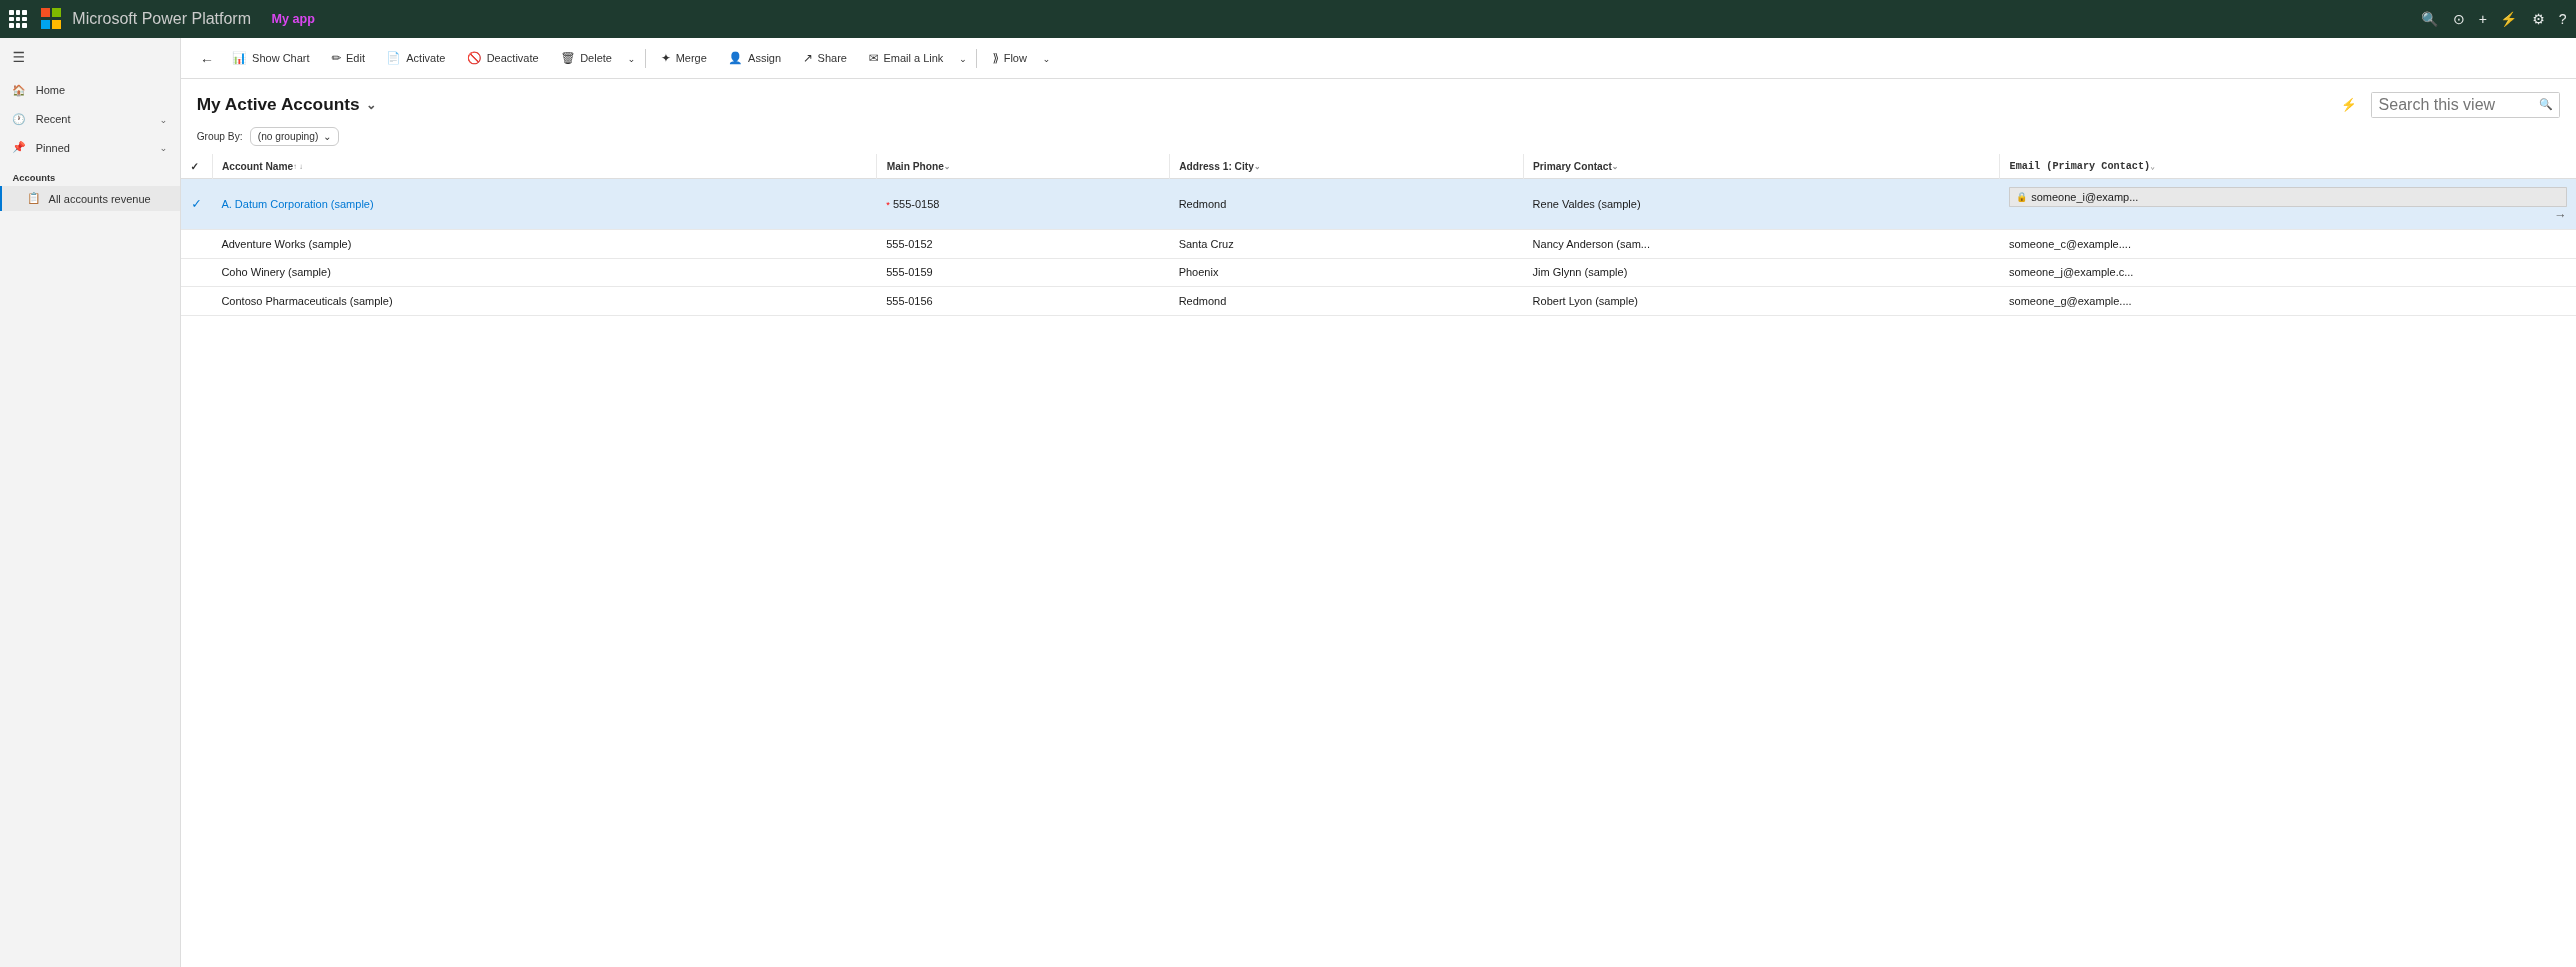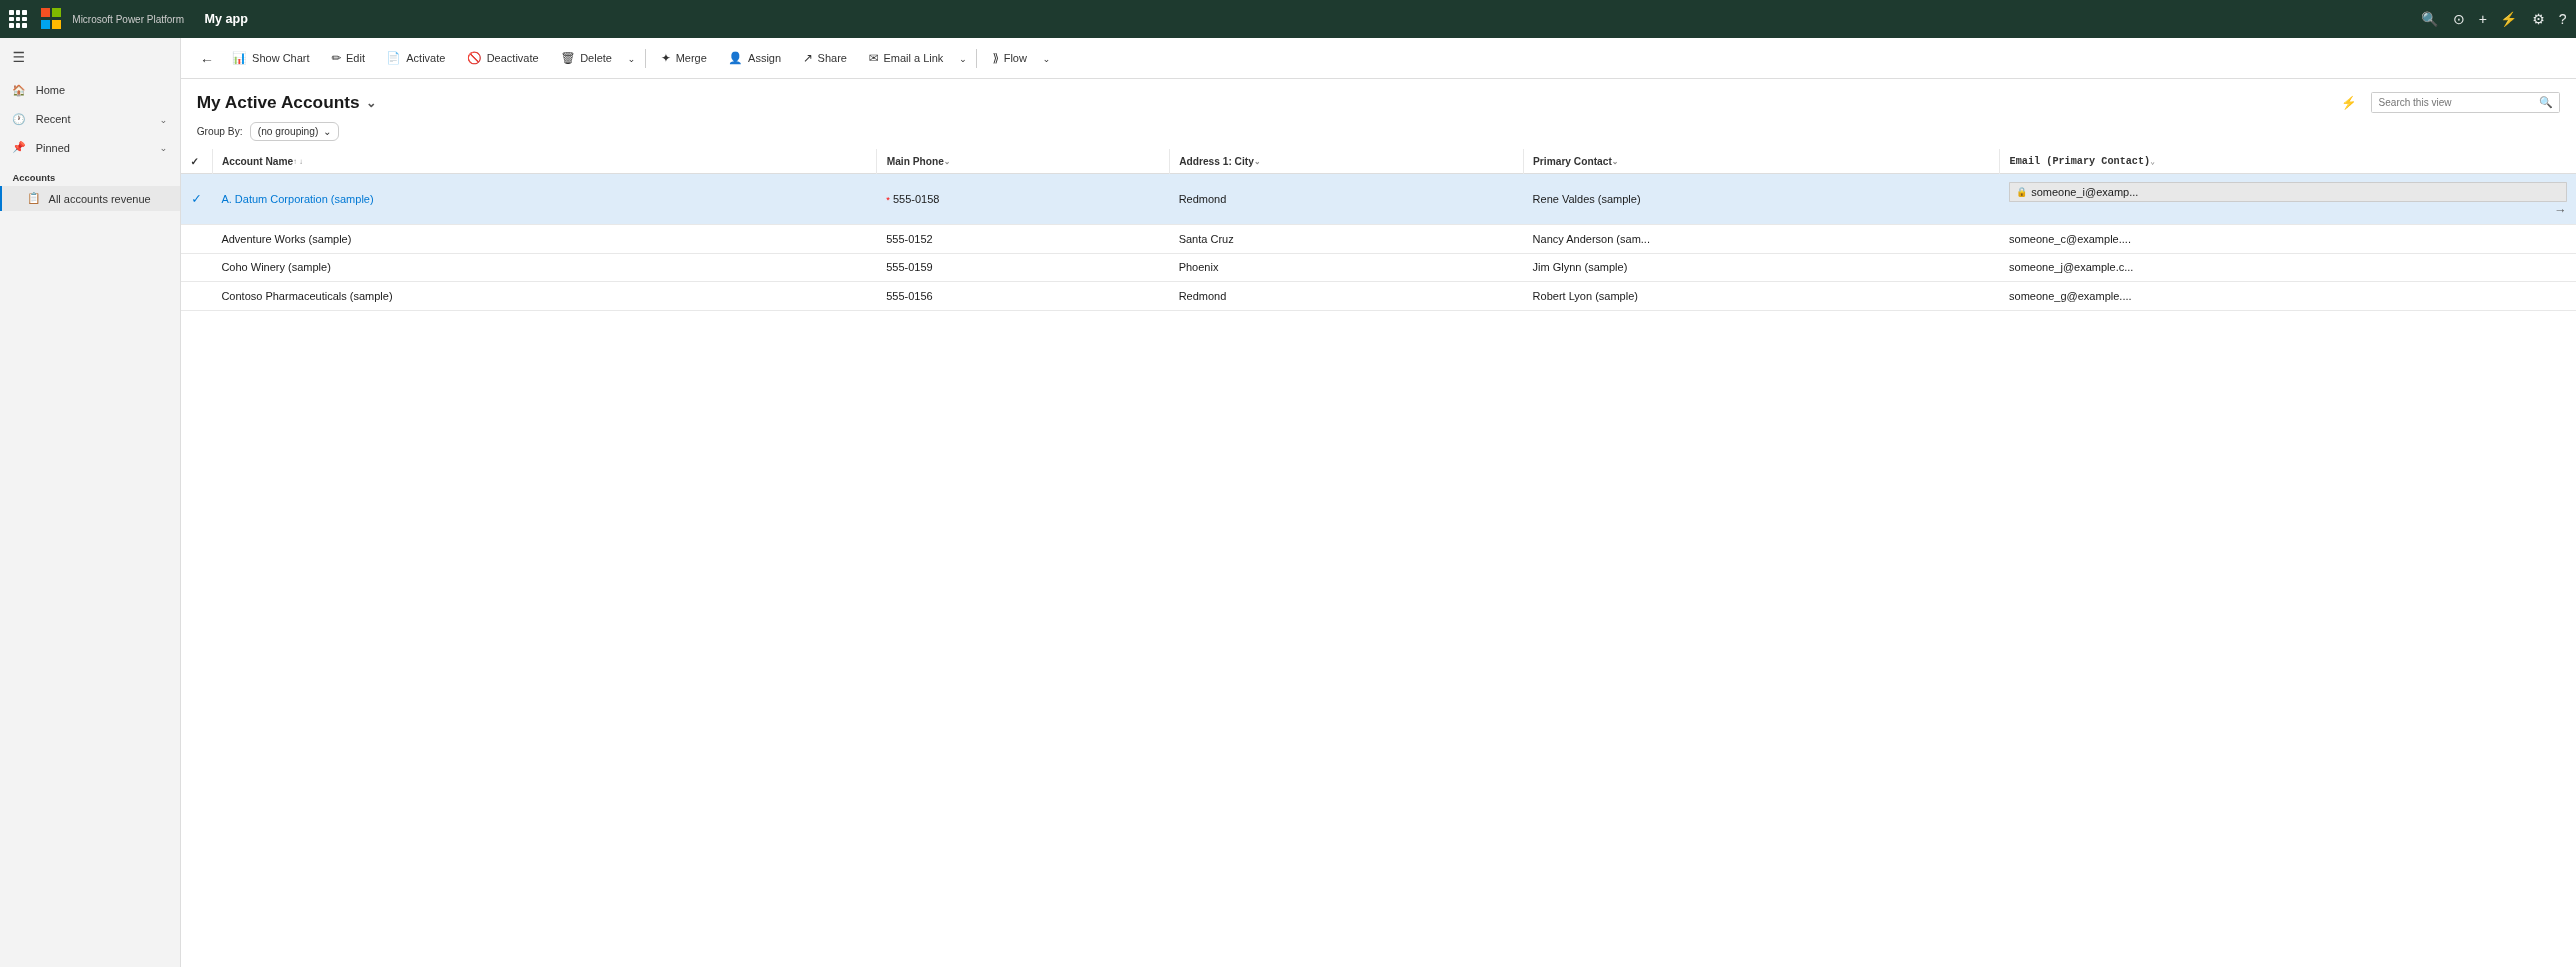--- a/index.html
+++ b/index.html
@@ -42,27 +42,27 @@
       gap: 1.6px;
       margin-right: 1.6px;
     }
     .ms-logo-sq { width: 9.4px; height: 9.4px; }
     .ms-logo-sq.red { background: #f25022; }
     .ms-logo-sq.green { background: #7fba00; }
     .ms-logo-sq.blue { background: #00a4ef; }
     .ms-logo-sq.yellow { background: #ffb900; }
     .ms-brand-text {
       color: #ccc;
-      font-size: 10px;
+      font-size: 16px;
       font-weight: 300;
       margin-right: 12.6px;
       white-space: nowrap;
     }
     .app-name {
-      color: #ffffff;
+      color: #d946ef;
       font-size: 12.6px;
       font-weight: 600;
     }
     .top-nav-right {
       display: flex;
       align-items: center;
       gap: 14px;
     }
     .nav-icon {
       color: white;
@@ -221,21 +221,21 @@
       align-items: center;
       border: 0.8px solid #ccc;
       border-radius: 1.6px;
       padding: 3.1px 6.3px;
       gap: 4.7px;
       width: 189px;
     }
     .search-box input {
       border: none;
       outline: none;
-      font-size: 10px;
+      font-size: 16px;
       width: 100%;
       color: #999;
     }
     .search-icon-sm { font-size: 11px; color: #666; }
 
     
     .group-by-bar {
       display: flex;
       align-items: center;
       padding: 3.1px 15.7px 7.9px;

